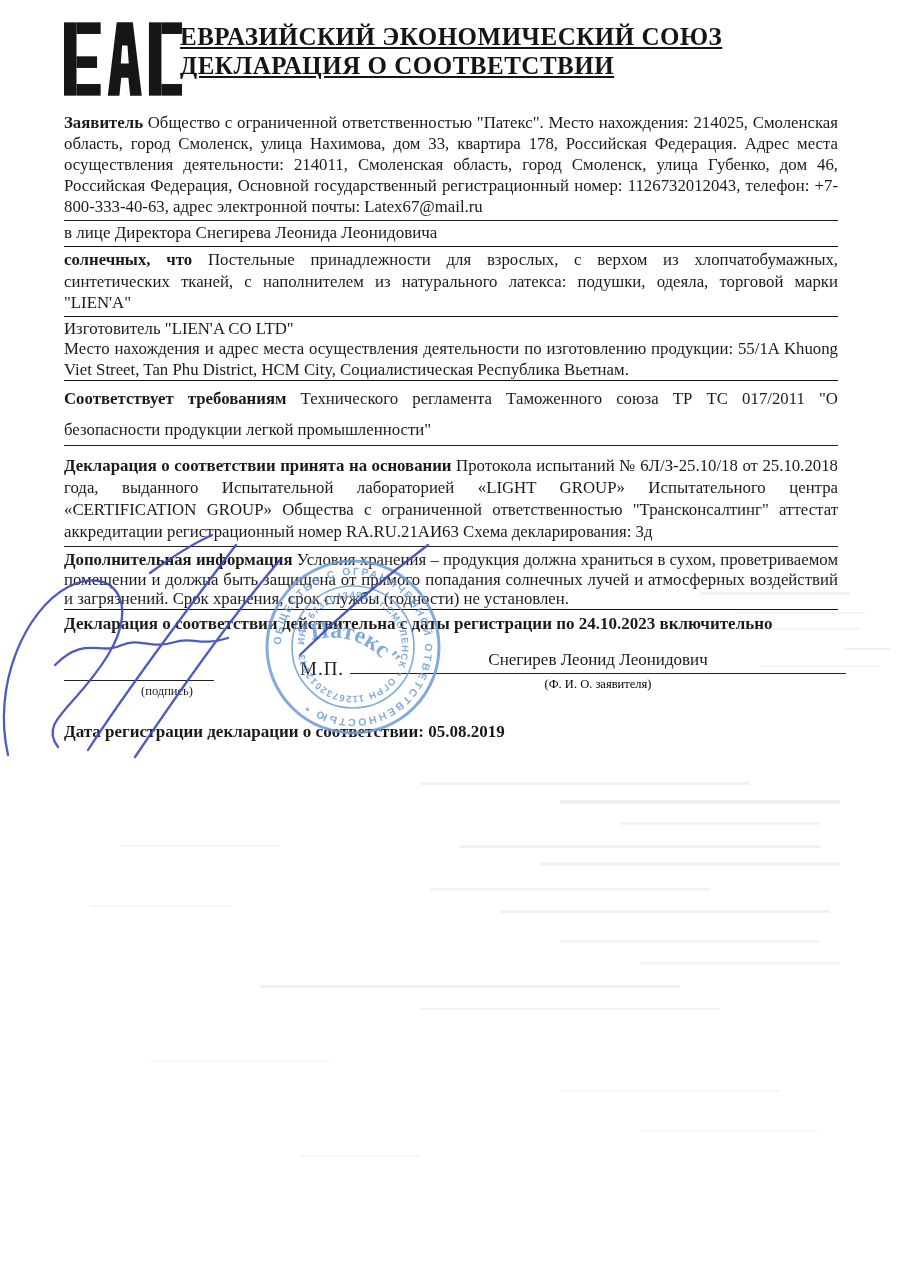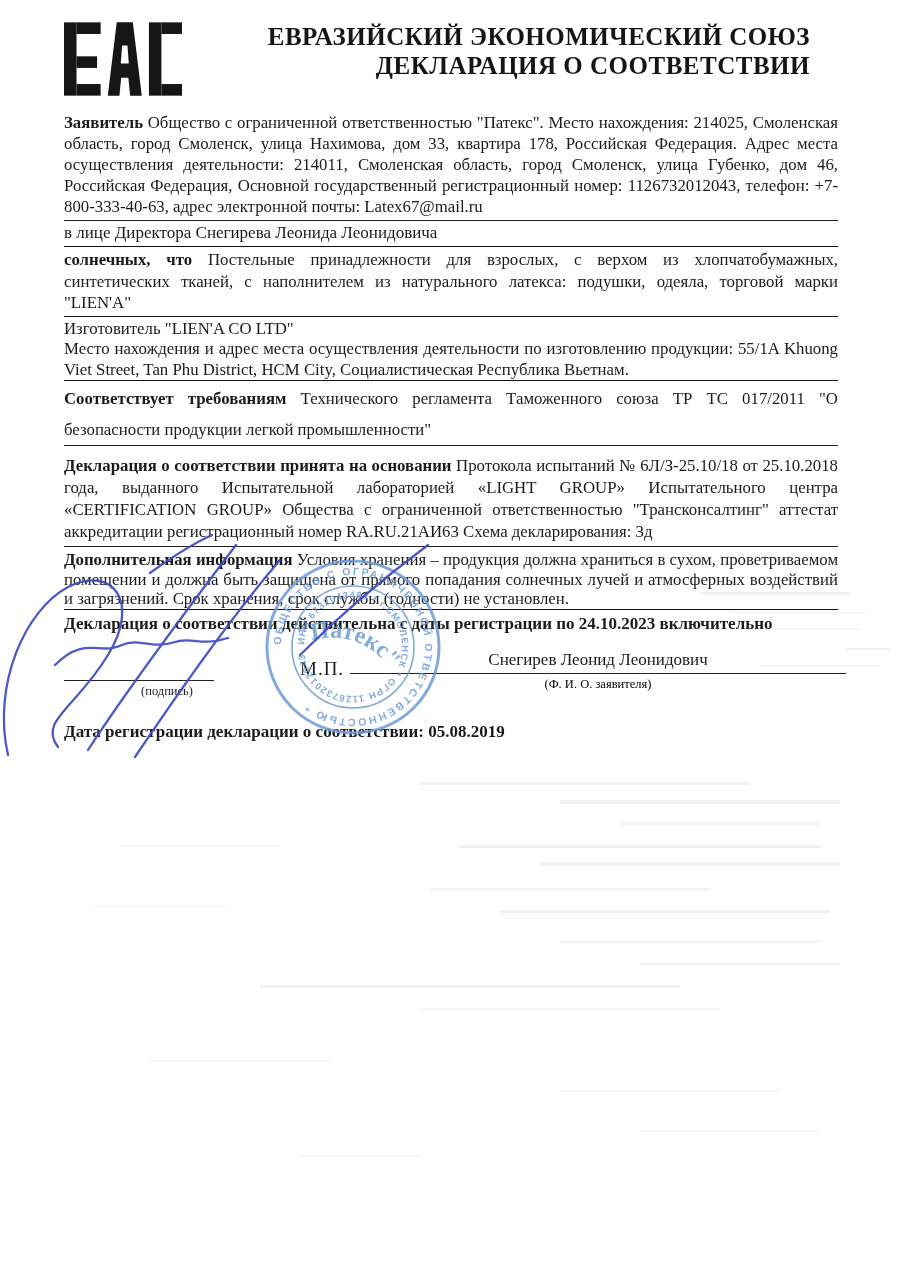--- a/index.html
+++ b/index.html
@@ -4,22 +4,22 @@
 <style>
   * { margin:0; padding:0; box-sizing:border-box; }
   html,body { background:#fff; }
   .page {
     position:relative; width:900px; height:1280px; background:#fff;
     font-family:"Liberation Serif", serif; color:#1a1a1a; overflow:hidden;
   }
   
   .eac-logo { position:absolute; left:64px; top:16px; width:118px; height:86px; }
   .doc-title {
-    position:absolute; left:180px; top:22px; width:630px; text-align:right;
-    font-weight:bold; font-size:25px; line-height:29px; letter-spacing:.5px; color:#151515;
+    position:absolute; left:180px; top:22px; width:630px; text-align:left;
+    font-weight:bold; font-size:25px; line-height:29px; letter-spacing:.5px; color:#151515;text-decoration:underline;
   }
   
   .content { position:absolute; left:64px; top:112px; width:774px; }
   .par { font-size:16.8px; line-height:21px; text-align:justify; }
   .par .b { font-weight:bold; }
   .rule { border:none; border-top:1.6px solid #222; height:0; }
   .r1 { margin-top:3px; }
   .inperson { font-size:17px; line-height:20px; padding:2px 0 3px 0; }
   .r2 { border-top:1.8px solid #111; }
   .declares { line-height:21.5px; padding-top:2px; min-height:64px; }

